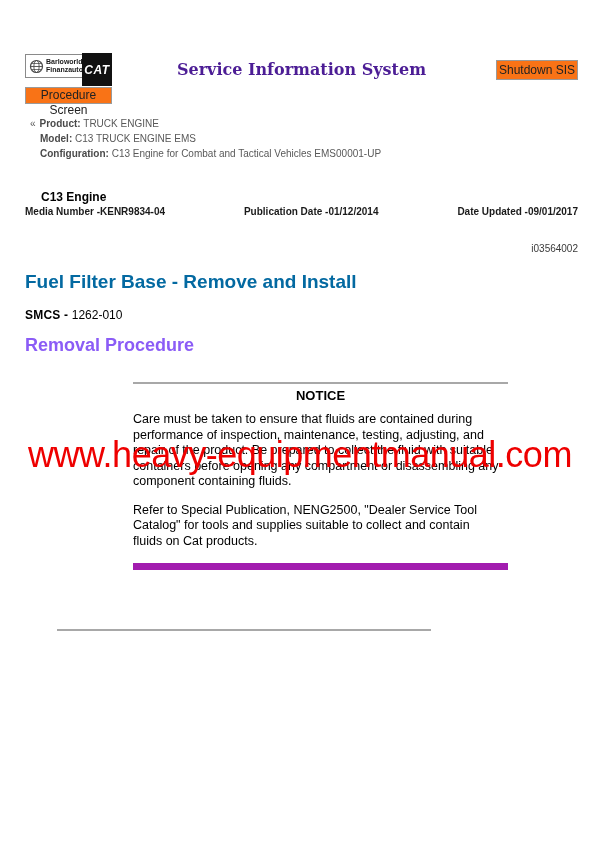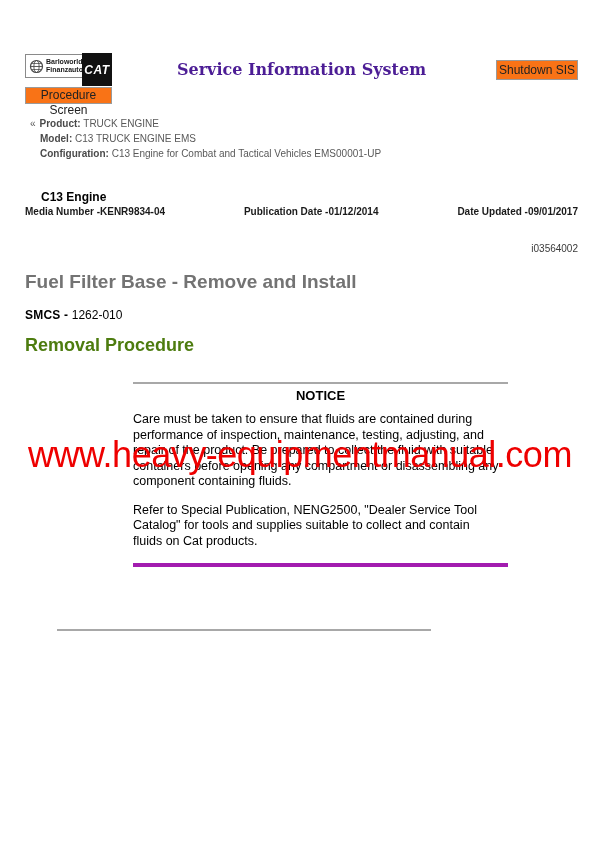--- a/index.html
+++ b/index.html
@@ -32,29 +32,29 @@
   .crumb-indent { margin-left:10px; }
 
   
   .manual-title { position:absolute; top:172px; left:25px; font-size:15px; font-weight:bold; }
   .manual-sub { position:absolute; top:190px; left:41px; font-size:12px; font-weight:bold; }
   .media-row { position:absolute; top:206px; left:25px; width:553px; display:flex;
     justify-content:space-between; font-size:10px; font-weight:bold; color:#1a1a1a; }
   .doc-id { position:absolute; top:243px; right:22px; font-size:10px; color:#3a3a3a; }
 
   .section-title { position:absolute; top:271px; left:25px; font-size:19px;
-    font-weight:bold; color:#737373; }
+    font-weight:bold; color:#0369a1; }
   .smcs { position:absolute; top:308px; left:25px; font-size:12px; }
   .smcs b { letter-spacing:0.2px; }
   .proc-title { position:absolute; top:335px; left:25px; font-size:18px;
-    font-weight:bold; color:#4d7c0f; }
+    font-weight:bold; color:#8b5cf6; }
 
   
   .notice { position:absolute; top:382px; left:133px; width:375px;
-    border-top:2px solid #a8a8a8; border-bottom:4px solid #a21caf; padding:4px 0 10px 0; }
+    border-top:2px solid #a8a8a8; border-bottom:7px solid #a21caf; padding:4px 0 10px 0; }
   .notice-label { text-align:center; font-weight:bold; font-size:13px; margin-bottom:9px; }
   .notice p { font-size:12.5px; font-weight:normal; line-height:15.5px; margin-bottom:13px;
     padding-right:8px; }
   .notice p:last-child { margin-bottom:4px; }
 
   .rule2 { position:absolute; top:629px; left:57px; width:374px; height:0;
     border-top:2px solid #a8a8a8; }
 
   
   .watermark { position:absolute; top:402px; left:0; width:600px; text-align:center;

